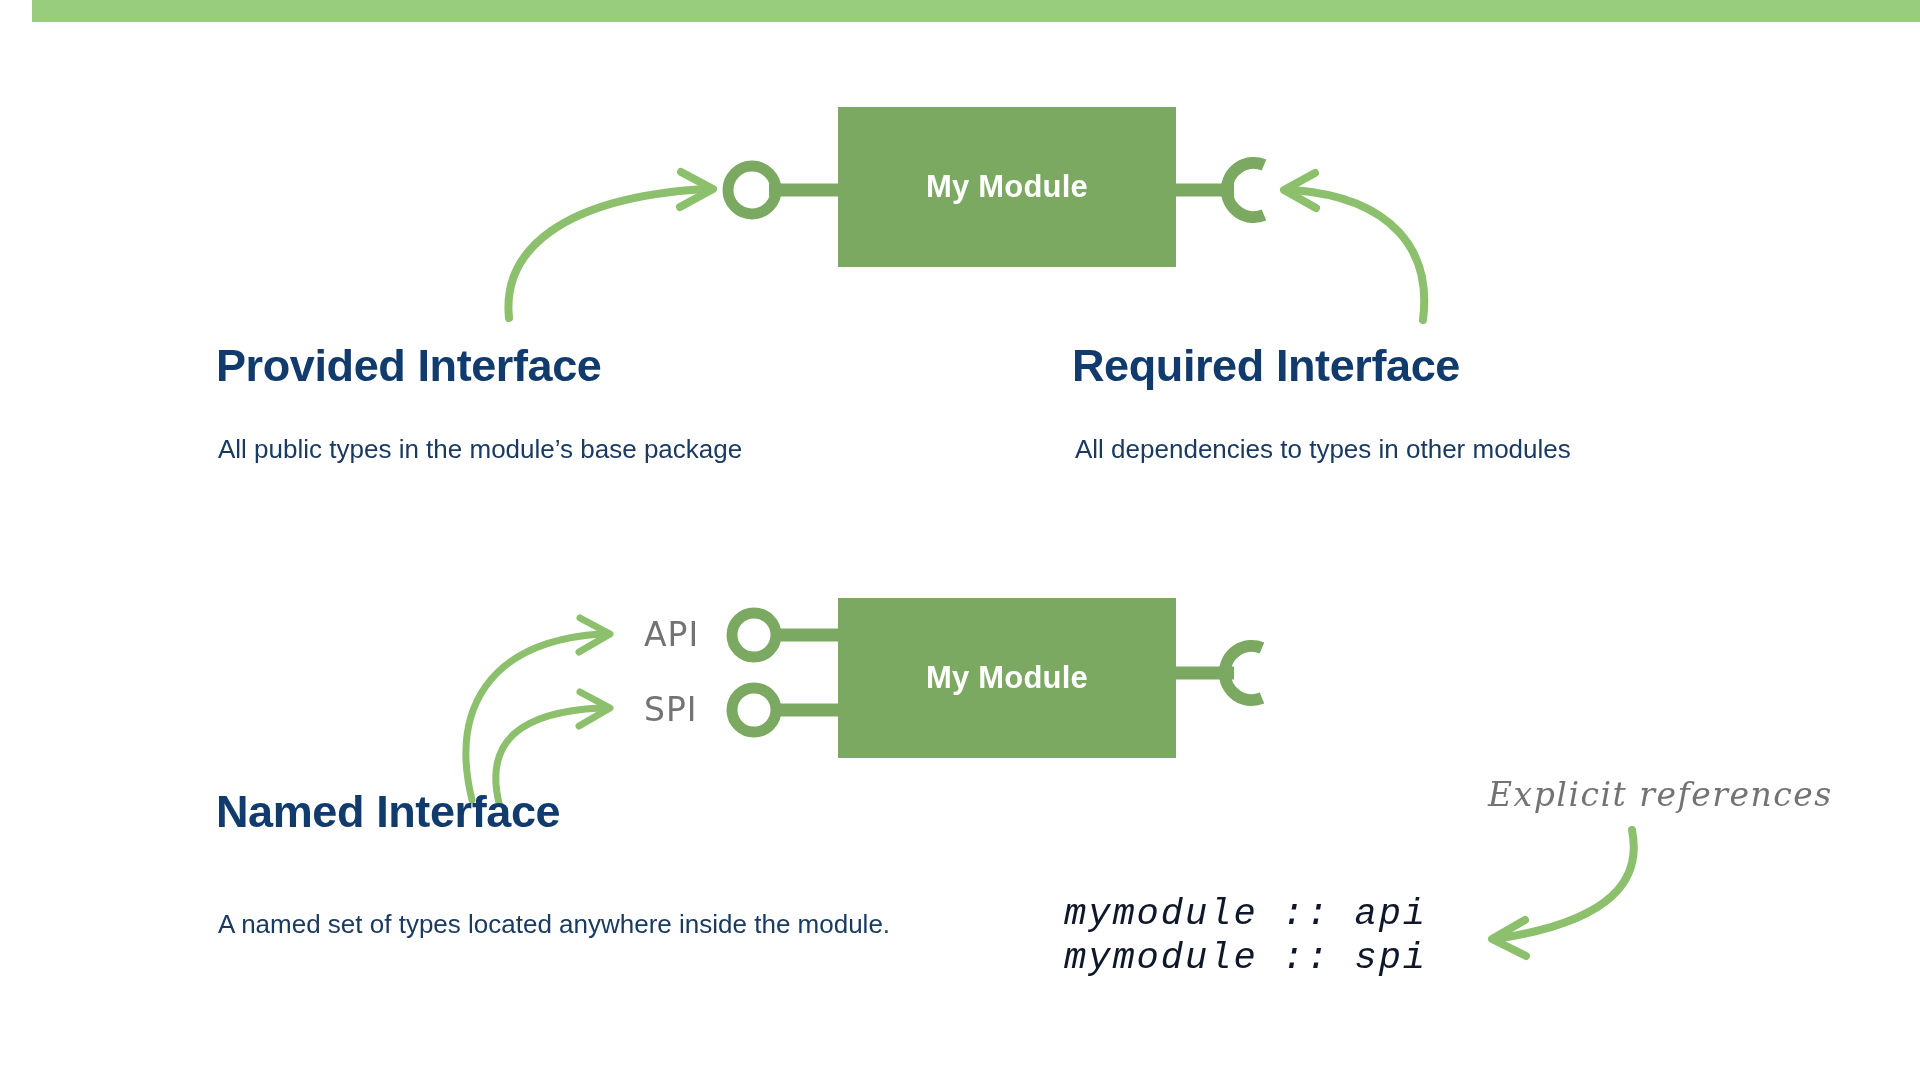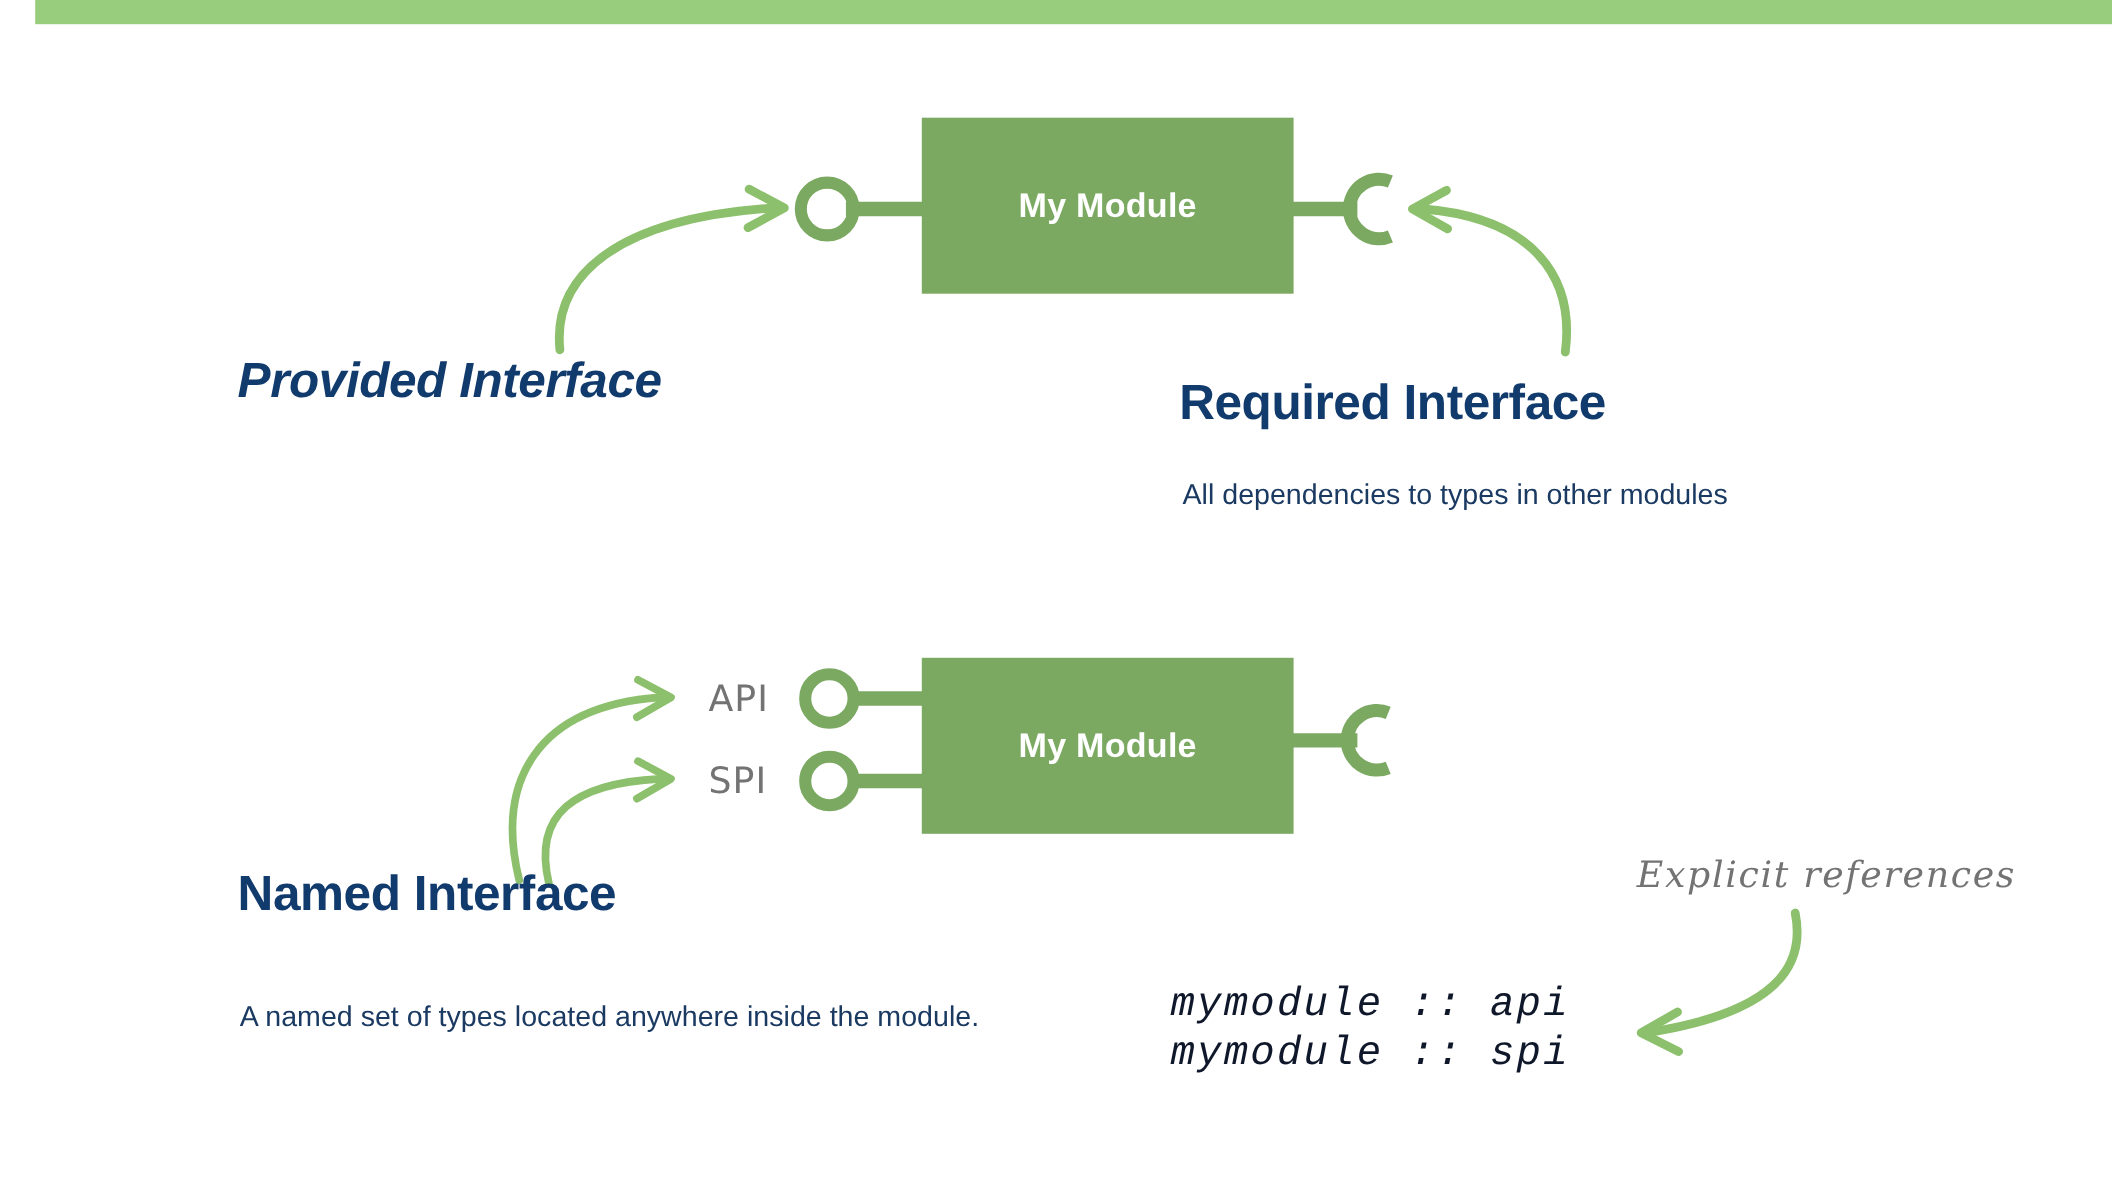--- a/index.html
+++ b/index.html
@@ -134,21 +134,22 @@
       <line x1="1140" y1="190" x2="1202" y2="190" stroke="#7BA961" stroke-width="13"></line>
       <path d="M 1232 165 A 27 27 0 1 0 1232 215" fill="none" stroke="#7BA961" stroke-width="12" stroke-linecap="butt"></path>
     </g>
 
     <g>
       <path d="M 1391 320 C 1400 250 1360 198 1262 190" fill="none" stroke="#8CC06C" stroke-width="8" stroke-linecap="round"></path>
       <path d="M 1283 173 L 1252 190 L 1284 208" fill="none" stroke="#8CC06C" stroke-width="8" stroke-linecap="round" stroke-linejoin="round"></path>
     </g>
   </svg>
 
-  <div class="heading" style="left:184px; top:320px;font-style:italic;">Provided Interface</div>
+  <div class="heading" style="left:184px; top:340px;">Provided Interface</div>
+  <div class="body-text" style="left:186px; top:430px; width:760px;">All public types in the module’s base package</div>
 
   <div class="heading" style="left:1040px; top:340px;">Required Interface</div>
   <div class="body-text" style="left:1043px; top:430px; width:760px;">All dependencies to types in other modules</div>
 
   <div class="module-box" style="left:806px; top:598px; width:338px; height:160px;">
     <span class="module-label">My Module</span>
   </div>
 
   <svg class="abs" style="left:0px; top:560px; width:1920px; height:260px;" viewBox="0 0 1920 260" width="1920" height="260">
 

